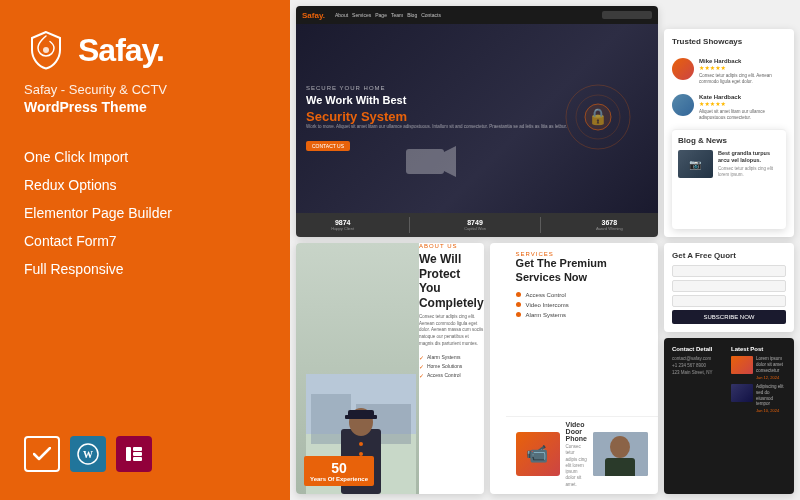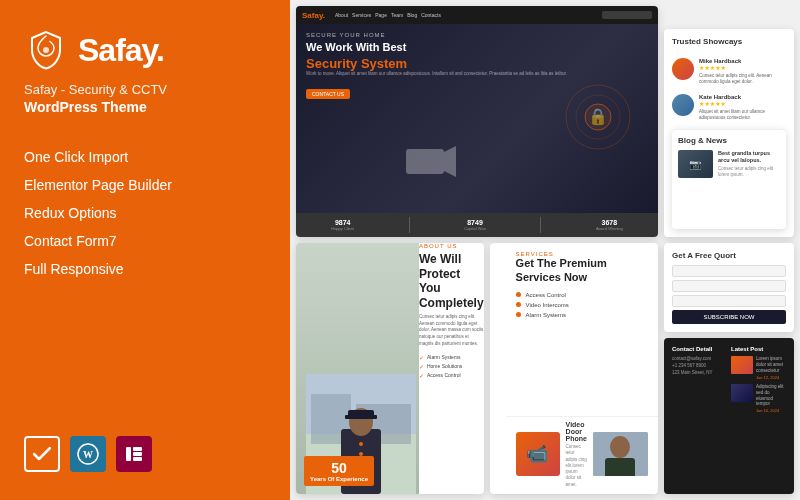--- a/index.html
+++ b/index.html
@@ -178,21 +178,21 @@
       width: 50px;
       height: 8px;
       background: rgba(255,255,255,0.15);
       border-radius: 2px;
     }
 
     .hero-section {
       background: linear-gradient(135deg, #1a1a2e 0%, #2d2d44 60%, #1a1a2e 100%);
       flex: 1;
       display: flex;
-      align-items: flex-start;
+      align-items: center;
       padding: 8px 10px;
       position: relative;
       overflow: hidden;
     }
 
     .hero-text-area {
       z-index: 2;
       flex: 1;
     }
 
@@ -639,22 +639,22 @@
       <circle cx="22" cy="22" r="3" fill="white" opacity="0.8"></circle>
     </svg>
     <span class="logo-text">Safay.</span>
   </div>
 
   <div class="subtitle">Safay - Security &amp; CCTV</div>
   <div class="theme-type">WordPress Theme</div>
 
   <ul class="features-list">
     <li>One Click Import</li>
+    <li>Redux Options</li>
     <li>Elementor Page Builder</li>
-    <li>Redux Options</li>
     <li>Contact Form7</li>
     <li>Full Responsive</li>
   </ul>
 
   <div class="badges">
     <div class="badge badge-check" style="border:2px solid white; width:36px; height:36px; display:flex; align-items:center; justify-content:center; border-radius:4px;">
       <svg width="18" height="14" viewBox="0 0 18 14">
         <polyline points="1,7 6,12 17,1" fill="none" stroke="white" stroke-width="2.5" stroke-linecap="round" stroke-linejoin="round"></polyline>
       </svg>
     </div>

